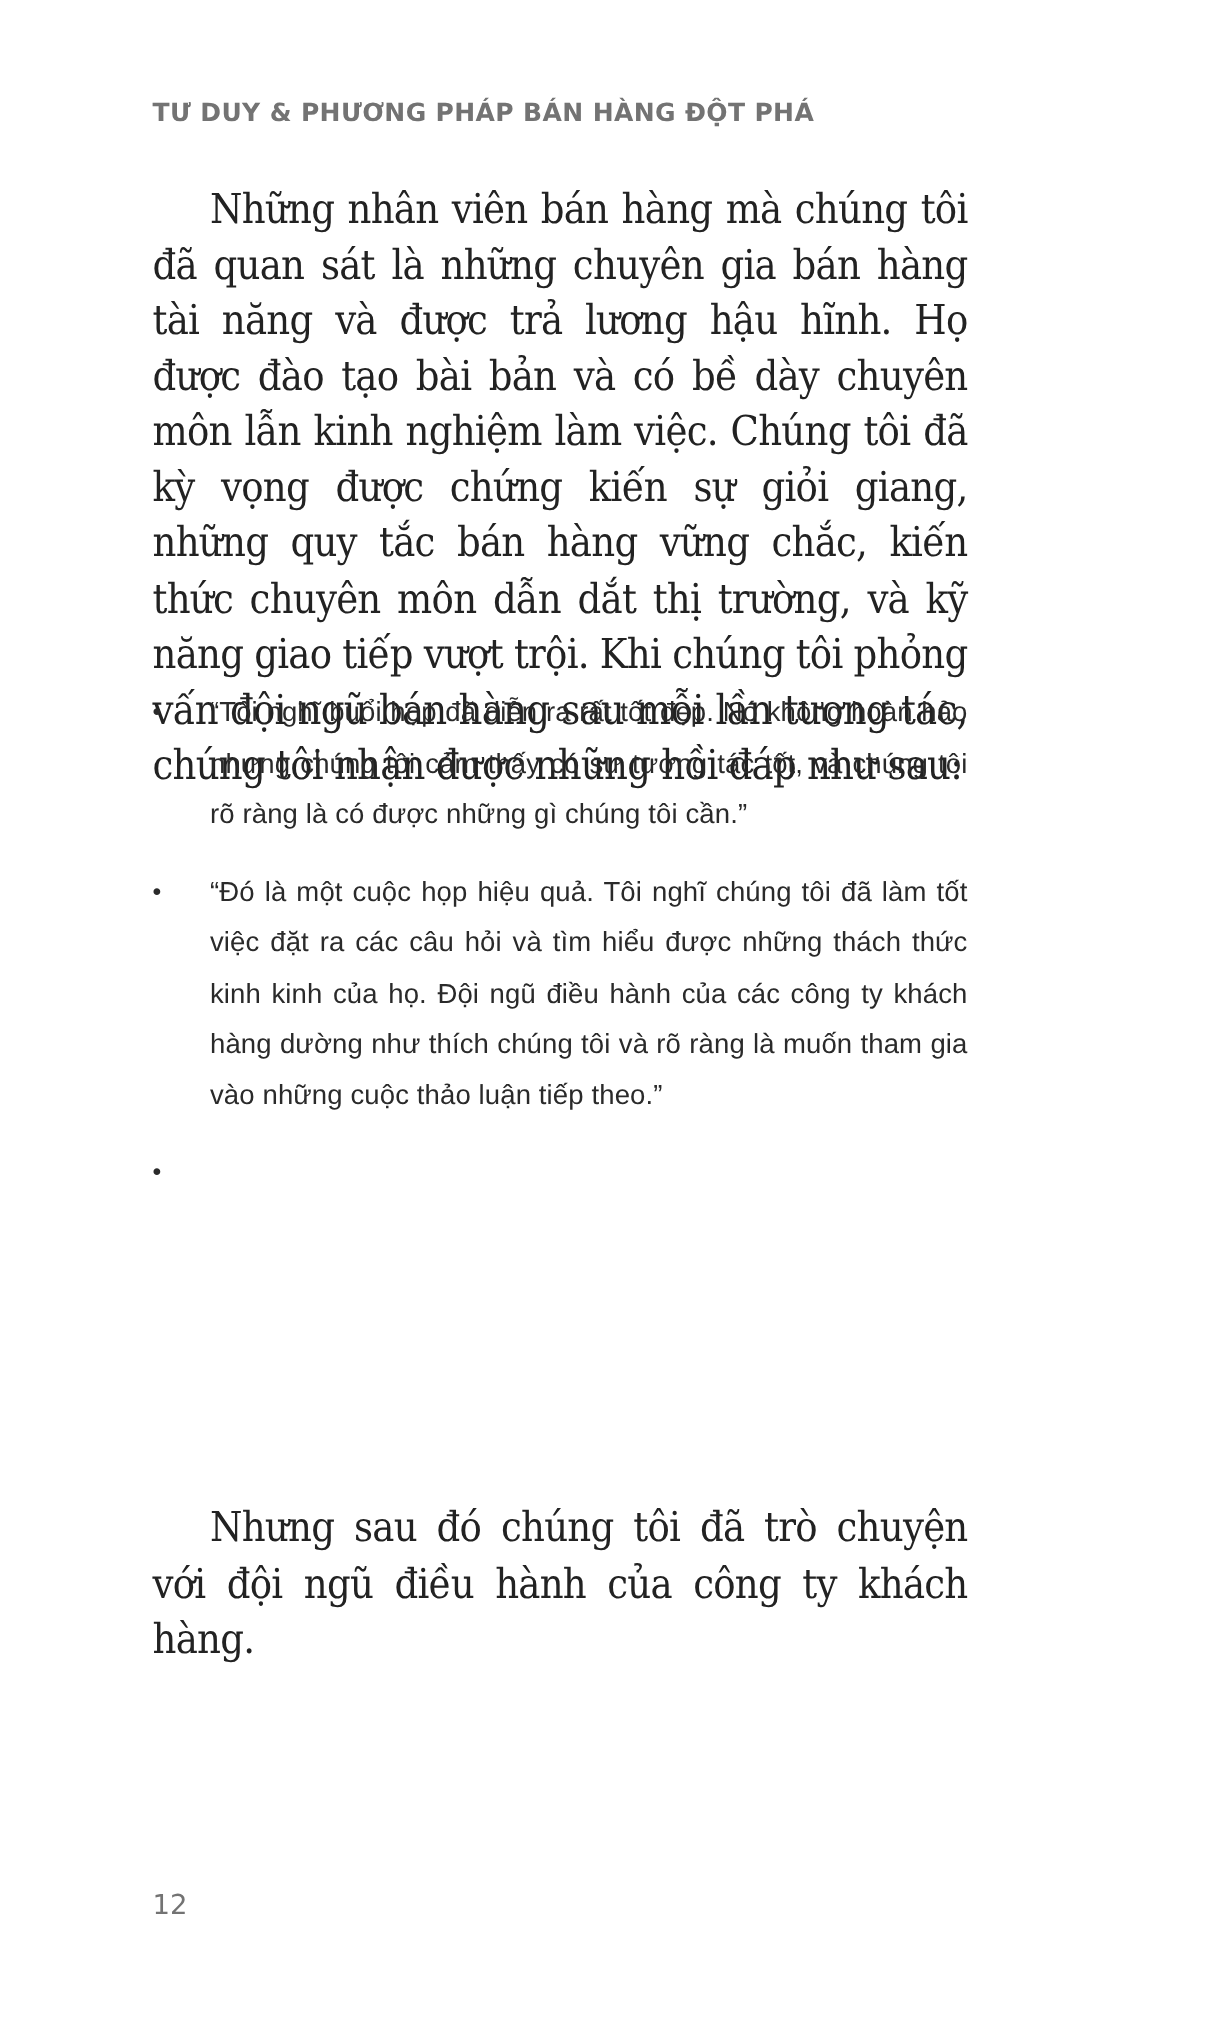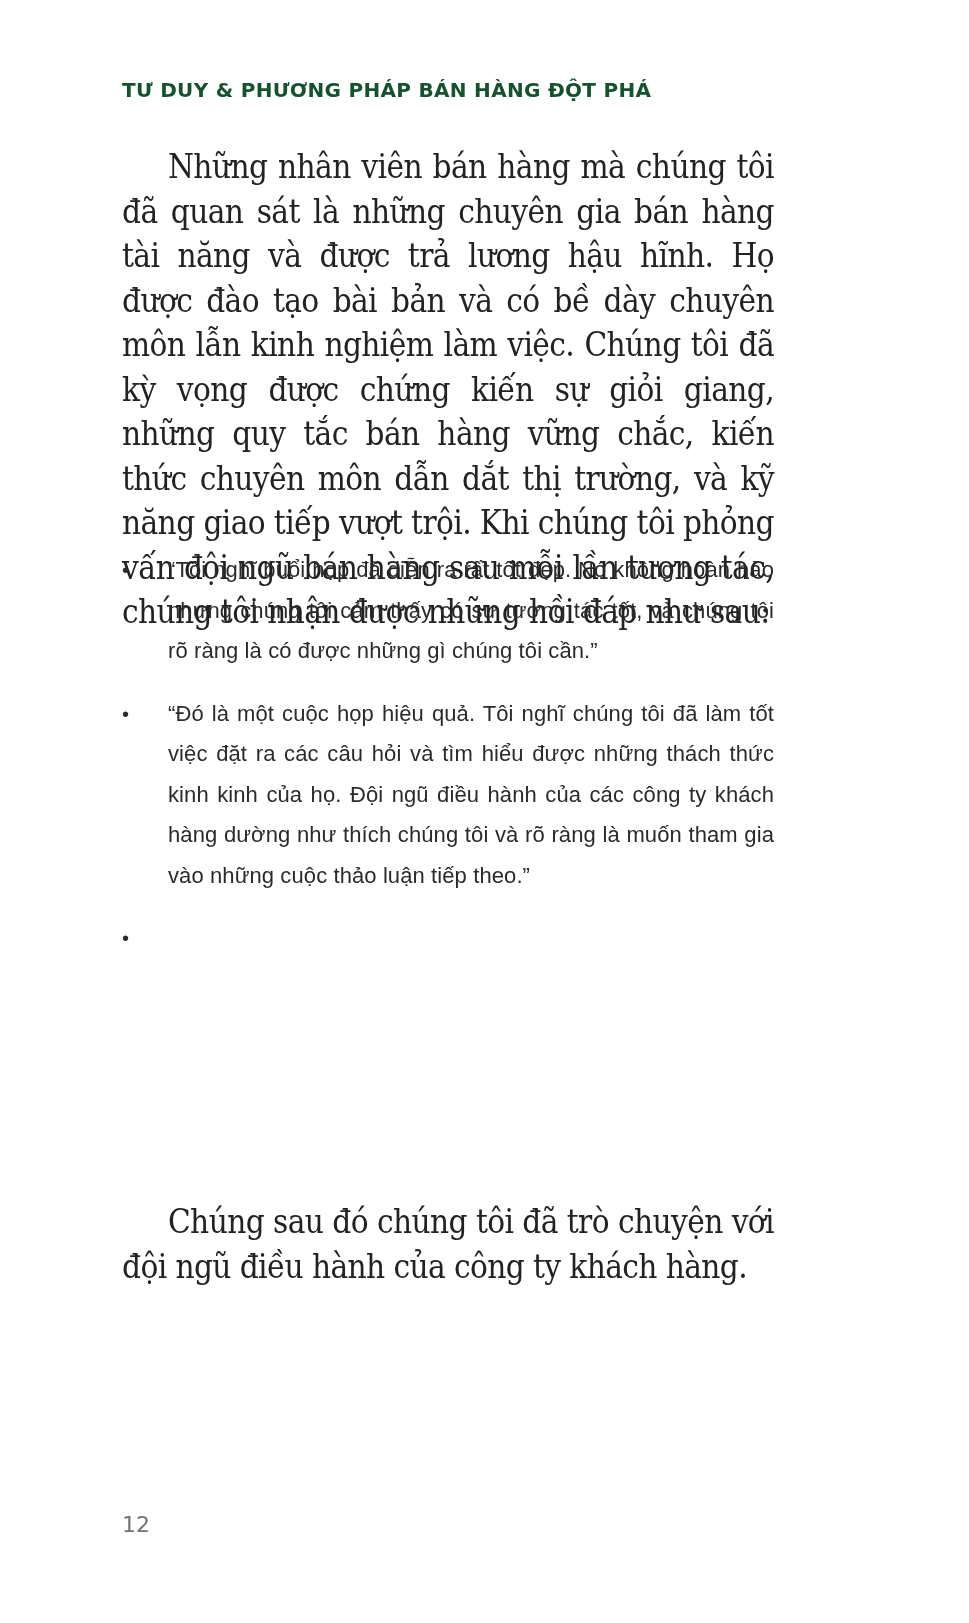--- a/index.html
+++ b/index.html
@@ -1,21 +1,21 @@
 <!DOCTYPE html>
 <html><head>
 <meta charset="utf-8">
 <style>
   html, body { margin: 0; padding: 0; background: #ffffff; }
   body { width: 969px; height: 1623px; position: relative; overflow: hidden; }
   .page { position: absolute; left: 0; top: 0; width: 969px; height: 1623px; background: #fff; }
   .running-head {
     position: absolute; left: 122px; top: 78px;
     font-family: "DejaVu Sans", sans-serif; font-weight: bold;
-    font-size: 20px; letter-spacing: 0.3px; color: #14532d;
+    font-size: 20px; letter-spacing: 0.3px; color: #737373;
   }
   .serif {
     font-family: "DejaVu Serif", serif; font-size: 33px; color: #222;
     line-height: 44.5px; text-align: justify; text-align-last: left;
     font-stretch: condensed; letter-spacing: -0.6px;
   }
   .p1 { position: absolute; left: 122px; top: 145px; width: 652px; text-indent: 46px; }
   .bullets { position: absolute; left: 122px; top: 550px; width: 652px; margin: 0; padding: 0; list-style: none; }
   .bullet { position: relative; padding-left: 46px; margin-bottom: 22px;
     font-family: "Liberation Sans", sans-serif; font-size: 22px; line-height: 40.5px;
@@ -42,17 +42,17 @@
     </li>
     <li class="bullet">
       <span class="dot">•</span>
       <span>“Đó là một cuộc họp hiệu quả. Tôi nghĩ chúng tôi đã làm tốt việc đặt ra các câu hỏi và tìm hiểu được những thách thức kinh kinh của họ. Đội ngũ điều hành của các công ty khách hàng dường như thích chúng tôi và rõ ràng là muốn tham gia vào những cuộc thảo luận tiếp theo.”</span>
     </li>
     <li class="bullet">
       <span class="dot">•</span>
     </li>
   </ul>
 
-  <p class="serif p2" style="margin:0">Chúng sau đó chúng tôi đã trò chuyện với đội ngũ điều hành của công ty khách hàng.</p>
+  <p class="serif p2" style="margin:0">Nhưng sau đó chúng tôi đã trò chuyện với đội ngũ điều hành của công ty khách hàng.</p>
 
 
   <div class="page-number">12</div>
 </div>
 
 </body></html>

